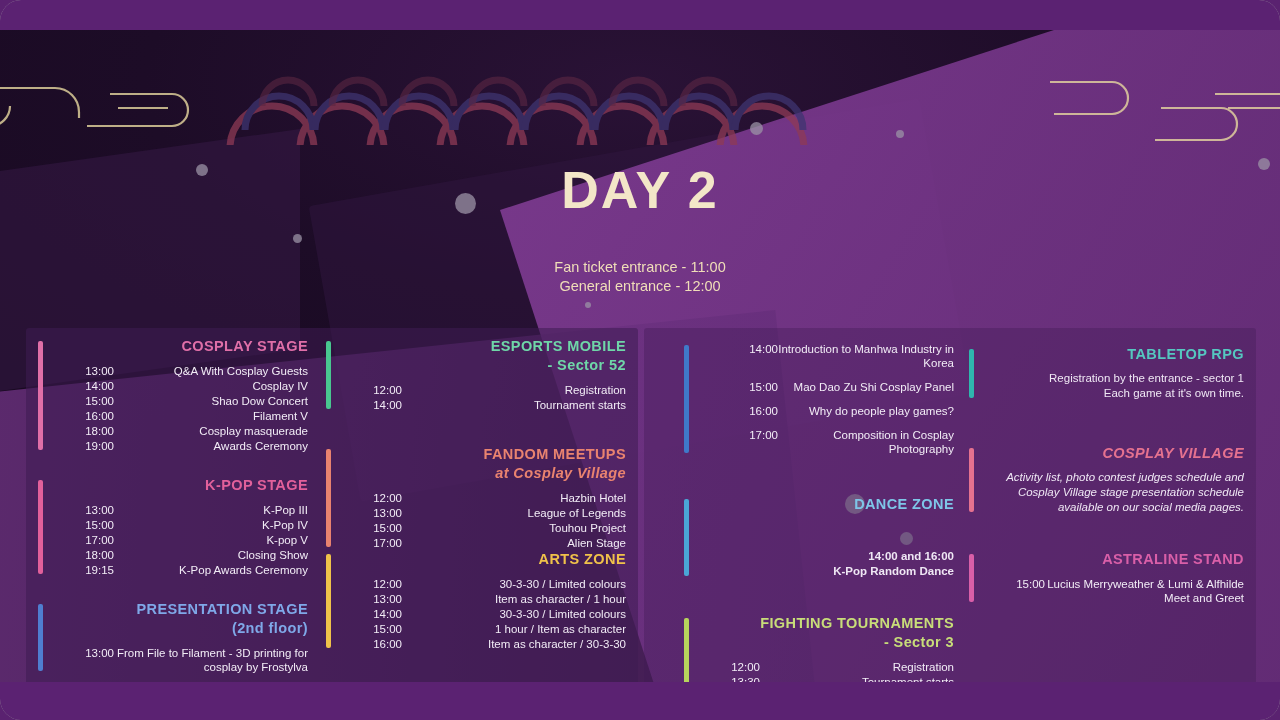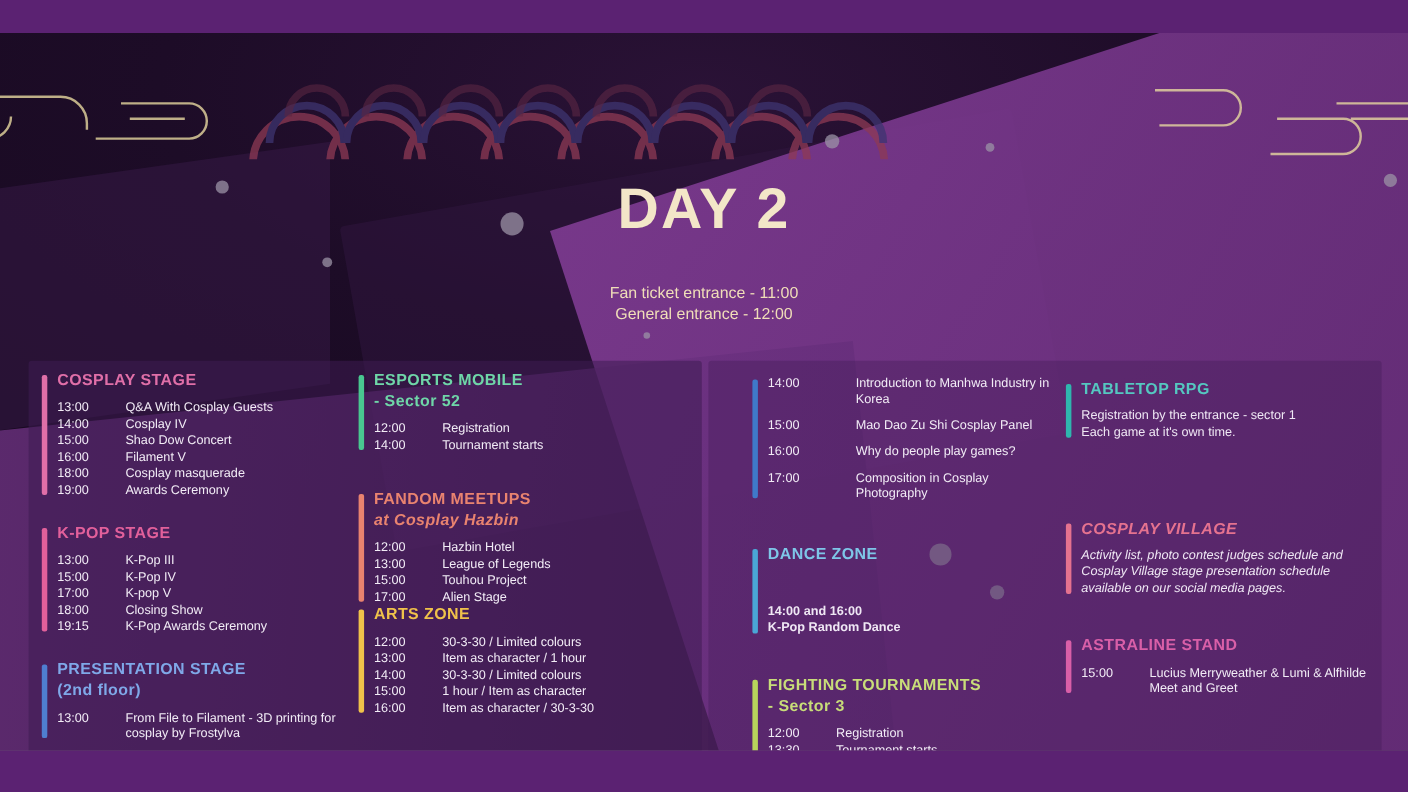--- a/index.html
+++ b/index.html
@@ -7,20 +7,21 @@
     width: 1280px; height: 720px;
     background: #5a2270;
     font-family: "Liberation Sans", sans-serif;
     overflow: hidden;
   }
   #stage {
     position: relative;
     width: 1280px; height: 720px;
     background: #a3a3a3;
     overflow: hidden;
+    border-radius: 21px;
   }
   
   .bar-top {
     position: absolute; left: 0; top: 0; width: 1280px; height: 30px;
     background: #5b2272;
   }
   .bar-bottom {
     position: absolute; left: 0; bottom: 0; width: 1280px; height: 38px;
     background: #5b2272;
   }
@@ -77,21 +78,21 @@
   .panel {
     position: absolute;
     background: rgba(62,27,82,.55);
     border-radius: 3px;
   }
   .panel-left  { left: 26px;  top: 298px; width: 612px; height: 378px; }
   .panel-right { left: 644px; top: 298px; width: 612px; height: 378px; background: rgba(62,27,82,.35); }
 
   .col { position: absolute; }
 
-  .block { position: relative; padding-left: 14px; margin-bottom: 0; }
+  .block { position: relative; padding-left: 14px; margin-bottom: 0; text-align: right; }
   .block .accent {
     position: absolute; left: 0; top: 3px; width: 5px; bottom: 3px;
     border-radius: 2px;
   }
   .block h3 {
     font-size: 14.5px; font-weight: bold; letter-spacing: .4px;
     line-height: 17px; margin-bottom: 2px;
   }
   .sub-it { font-style: italic; font-weight: normal; font-size: 12px; }
   .rows { margin-top: 9px; }
@@ -298,21 +299,21 @@
             <div class="row">
                 <span class="t">14:00</span>
                 <span class="d">Tournament starts</span>
               </div>
           </div>
         </div>
 
         <div class="block" style="">
           <div class="accent a-coral"></div>
           <h3 class="c-coral">FANDOM MEETUPS</h3>
-          <h3 class="c-coral sub-it">at Cosplay Hazbin</h3>
+          <h3 class="c-coral sub-it">at Cosplay Village</h3>
           <div class="rows">
             <div class="row">
                 <span class="t">12:00</span>
                 <span class="d">Hazbin Hotel</span>
               </div>
             <div class="row">
                 <span class="t">13:00</span>
                 <span class="d">League of Legends</span>
               </div>
             <div class="row">
@@ -402,21 +403,21 @@
                 <span class="t">13:30</span>
                 <span class="d">Tournament starts</span>
               </div>
           </div>
         </div>
 
       </div>
 
       <div class="col" style="left:325px; top:18px; width:275px;">
 
-        <div class="block" style="margin-bottom:72px;">
+        <div class="block" style="margin-bottom:44px;">
           <div class="accent a-teal"></div>
           <h3 class="c-teal">TABLETOP RPG</h3>
           <div class="note" style="white-space:pre-line;">Registration by the entrance - sector 1
 Each game at it's own time.</div>
         </div>
 
         <div class="block" style="margin-bottom:36px;font-style:italic;">
           <div class="accent a-rose"></div>
           <h3 class="c-rose">COSPLAY VILLAGE</h3>
           <div class="note">Activity list, photo contest judges schedule and Cosplay Village stage presentation schedule available on our social media pages.</div>

